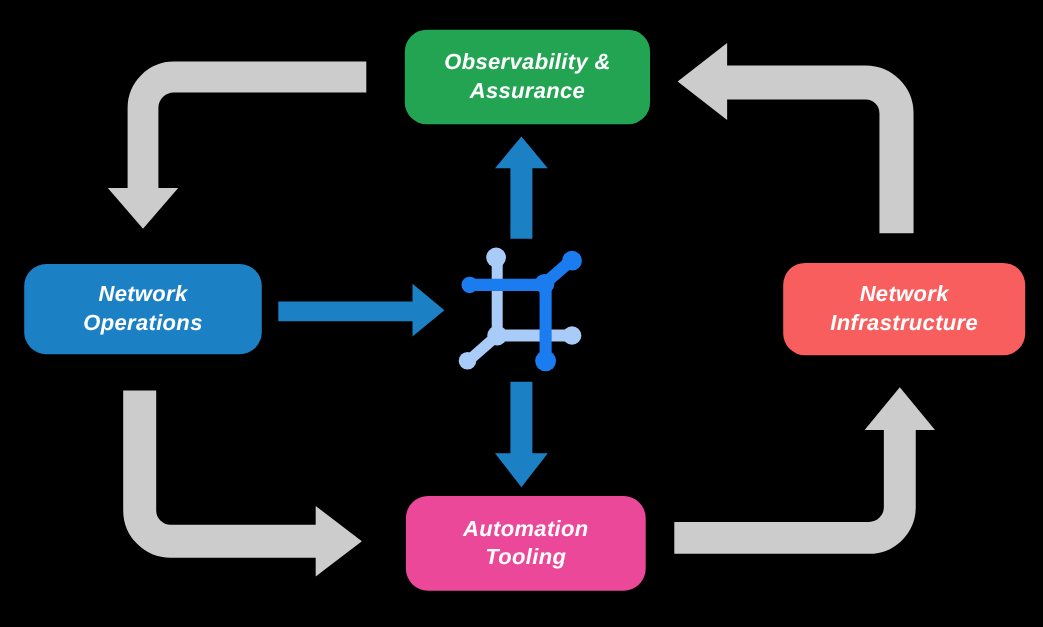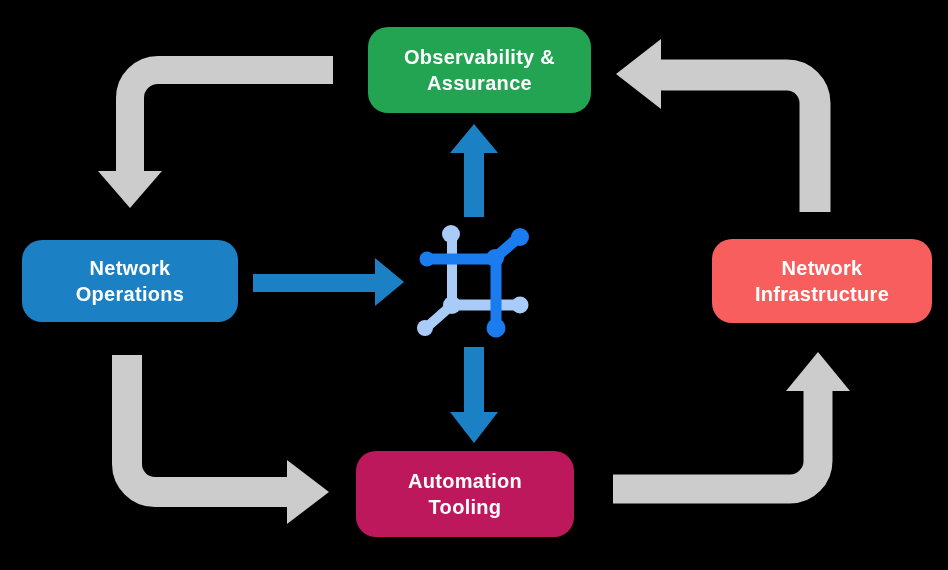--- a/index.html
+++ b/index.html
@@ -32,21 +32,21 @@
     font-weight: 600;
     line-height: 26px;
     letter-spacing: 0.3px;
     white-space: pre-line;
     box-sizing: border-box;
   }
 </style>
 </head>
 <body>
 
-<div class="canvas" style="background: rgb(0, 0, 0);">
+<div class="canvas" style="background: rgb(0, 0, 0); font-style: italic;">
 
   <svg class="diagram-svg" viewBox="0 0 948 570">
 
     <g>
       <path d="M 333 70 L 158 70 A 28 28 0 0 0 130 98 L 130 174" fill="none" stroke-width="28" stroke="#CCCCCC"></path>
       <path d="M 98 171 L 162 171 L 130 208 Z" stroke="none" fill="#CCCCCC"></path>
     </g>
 
     <g>
       <path d="M 127 355 L 127 464 A 28 28 0 0 0 155 492 L 289 492" fill="none" stroke-width="30" stroke="#CCCCCC"></path>
@@ -105,18 +105,18 @@
   <div class="node" style="left: 22px; top: 240px; width: 216px; height: 82px; background: rgb(28, 128, 197); color: rgb(255, 255, 255);">
     <span>Network
 Operations</span>
   </div>
 
   <div class="node" style="left: 712px; top: 239px; width: 220px; height: 84px; background: rgb(248, 94, 94); color: rgb(255, 255, 255);">
     <span>Network
 Infrastructure</span>
   </div>
 
-  <div class="node" style="left: 356px; top: 451px; width: 218px; height: 86px; background: #be185d; color: rgb(255, 255, 255);">
+  <div class="node" style="left: 369px; top: 451px; width: 218px; height: 86px; background: #ec4899; color: rgb(255, 255, 255);">
     <span>Automation
 Tooling</span>
   </div>
 
 </div>
 
 </body></html>

